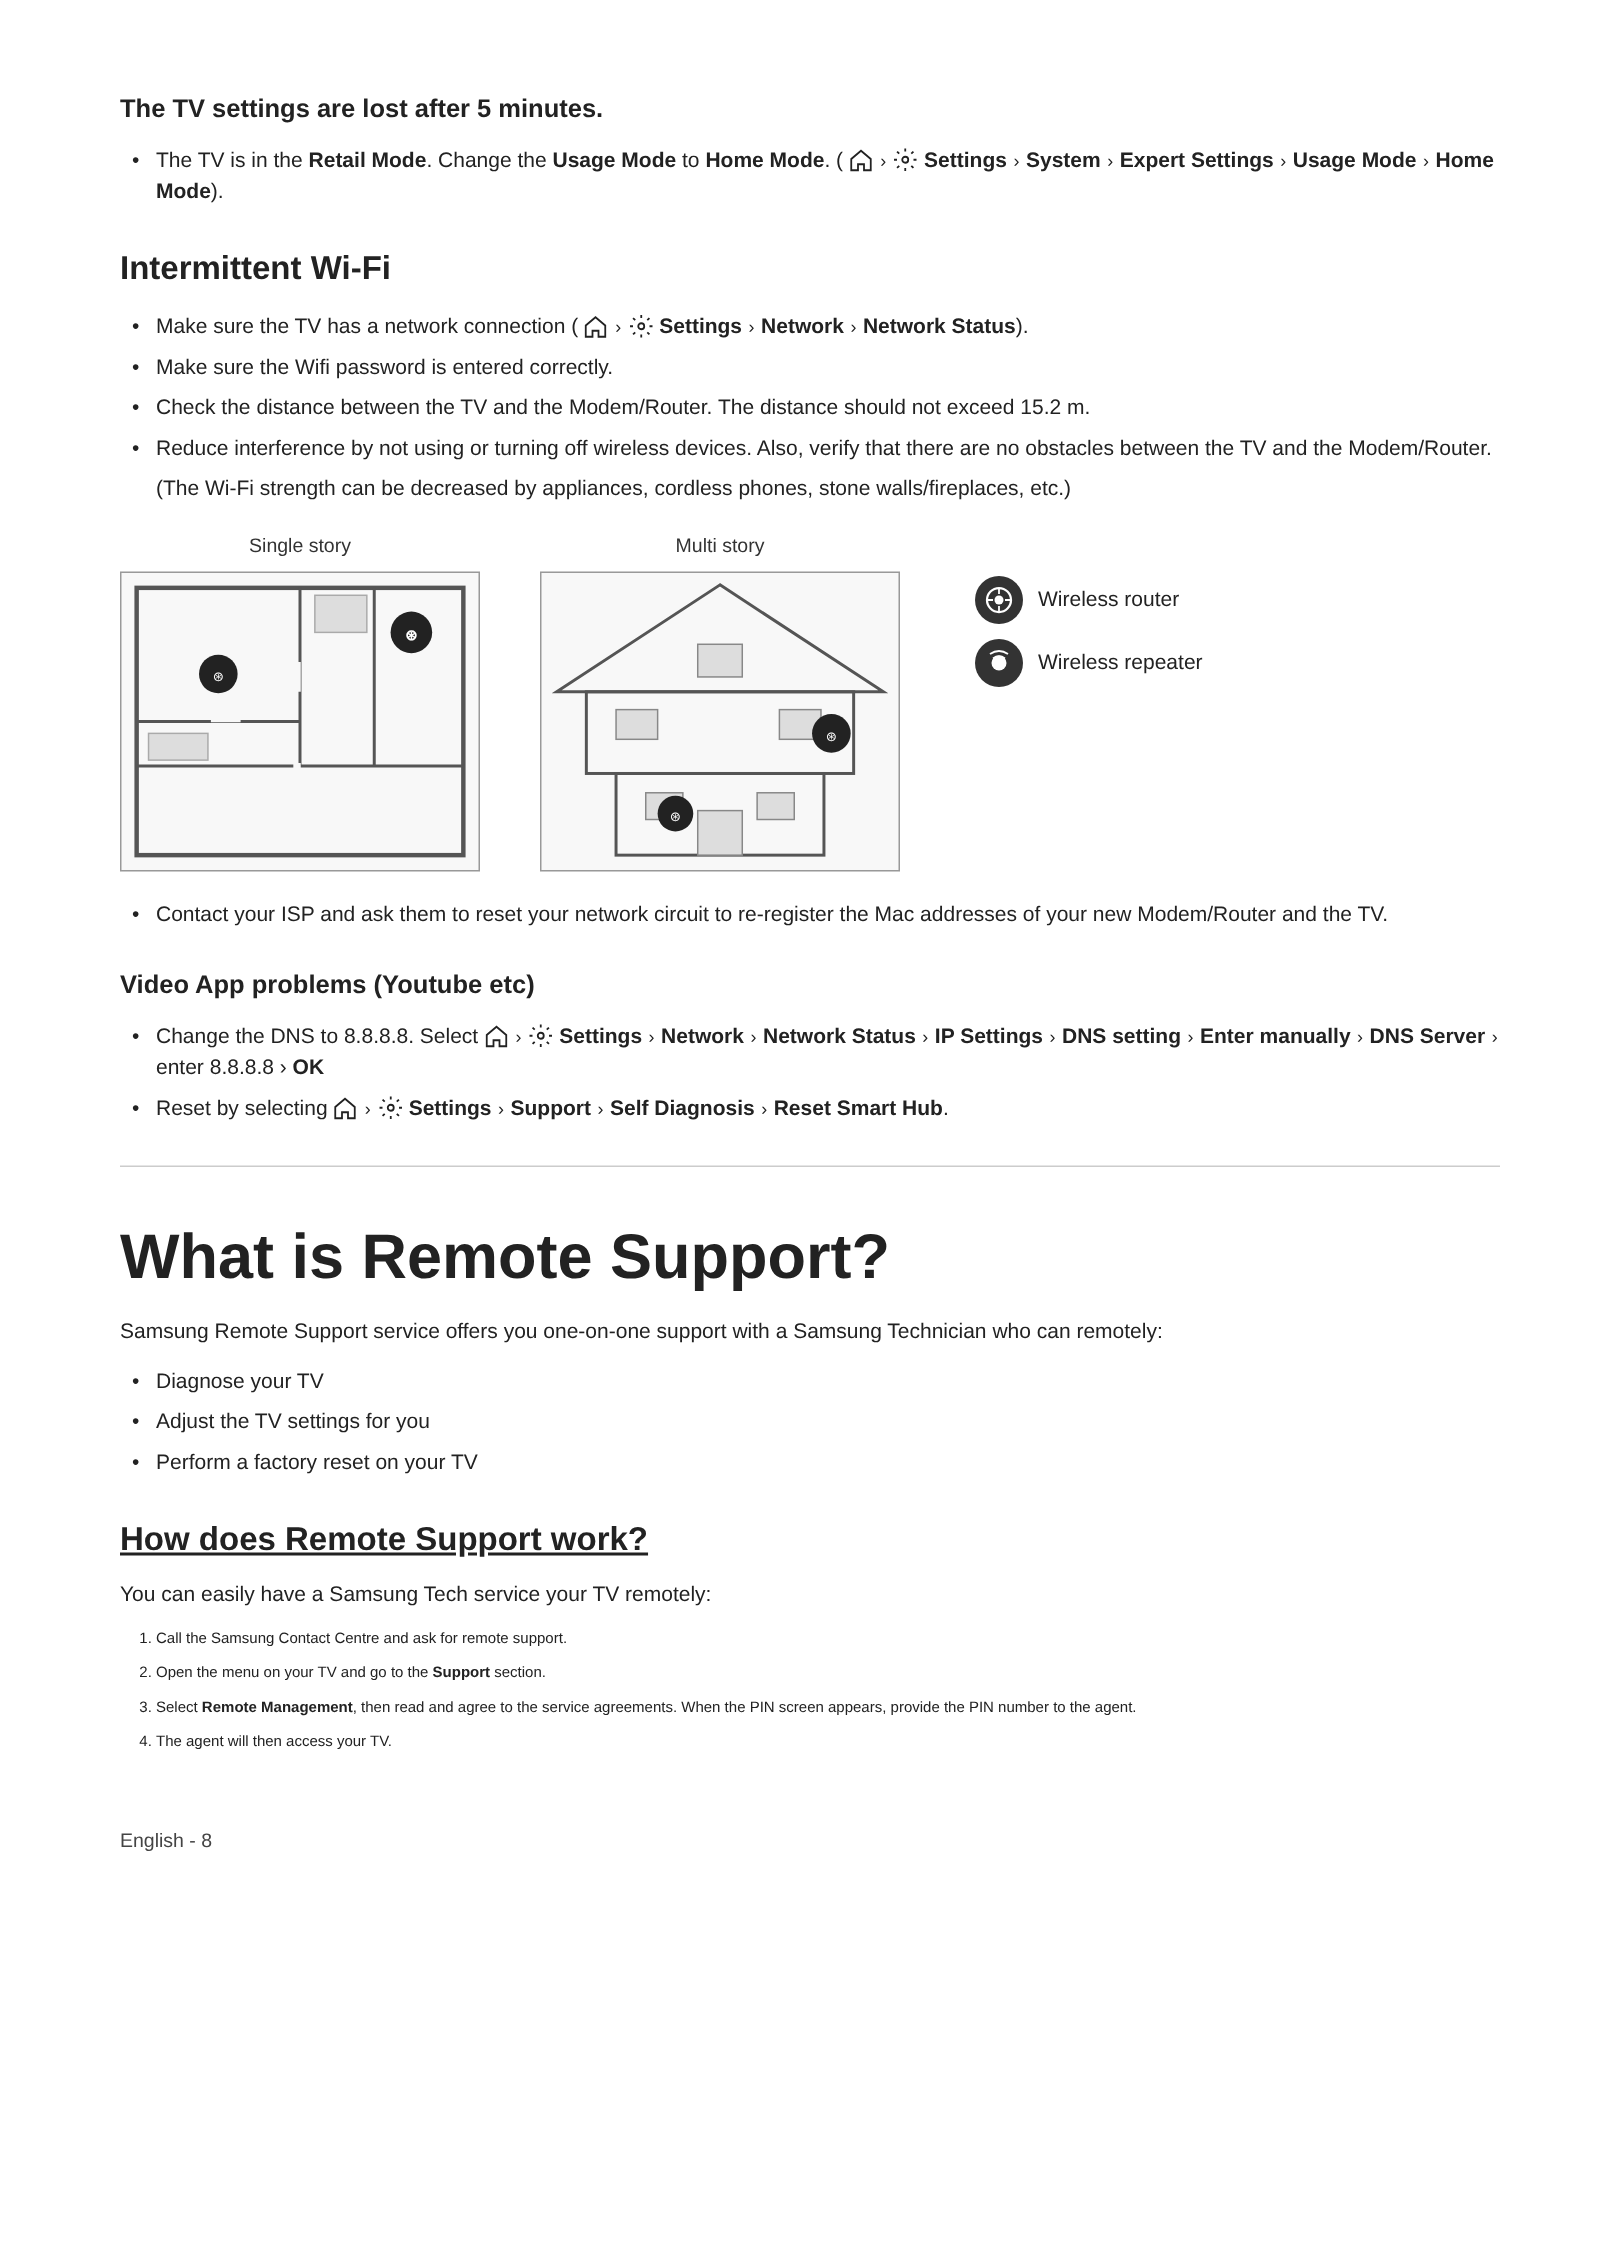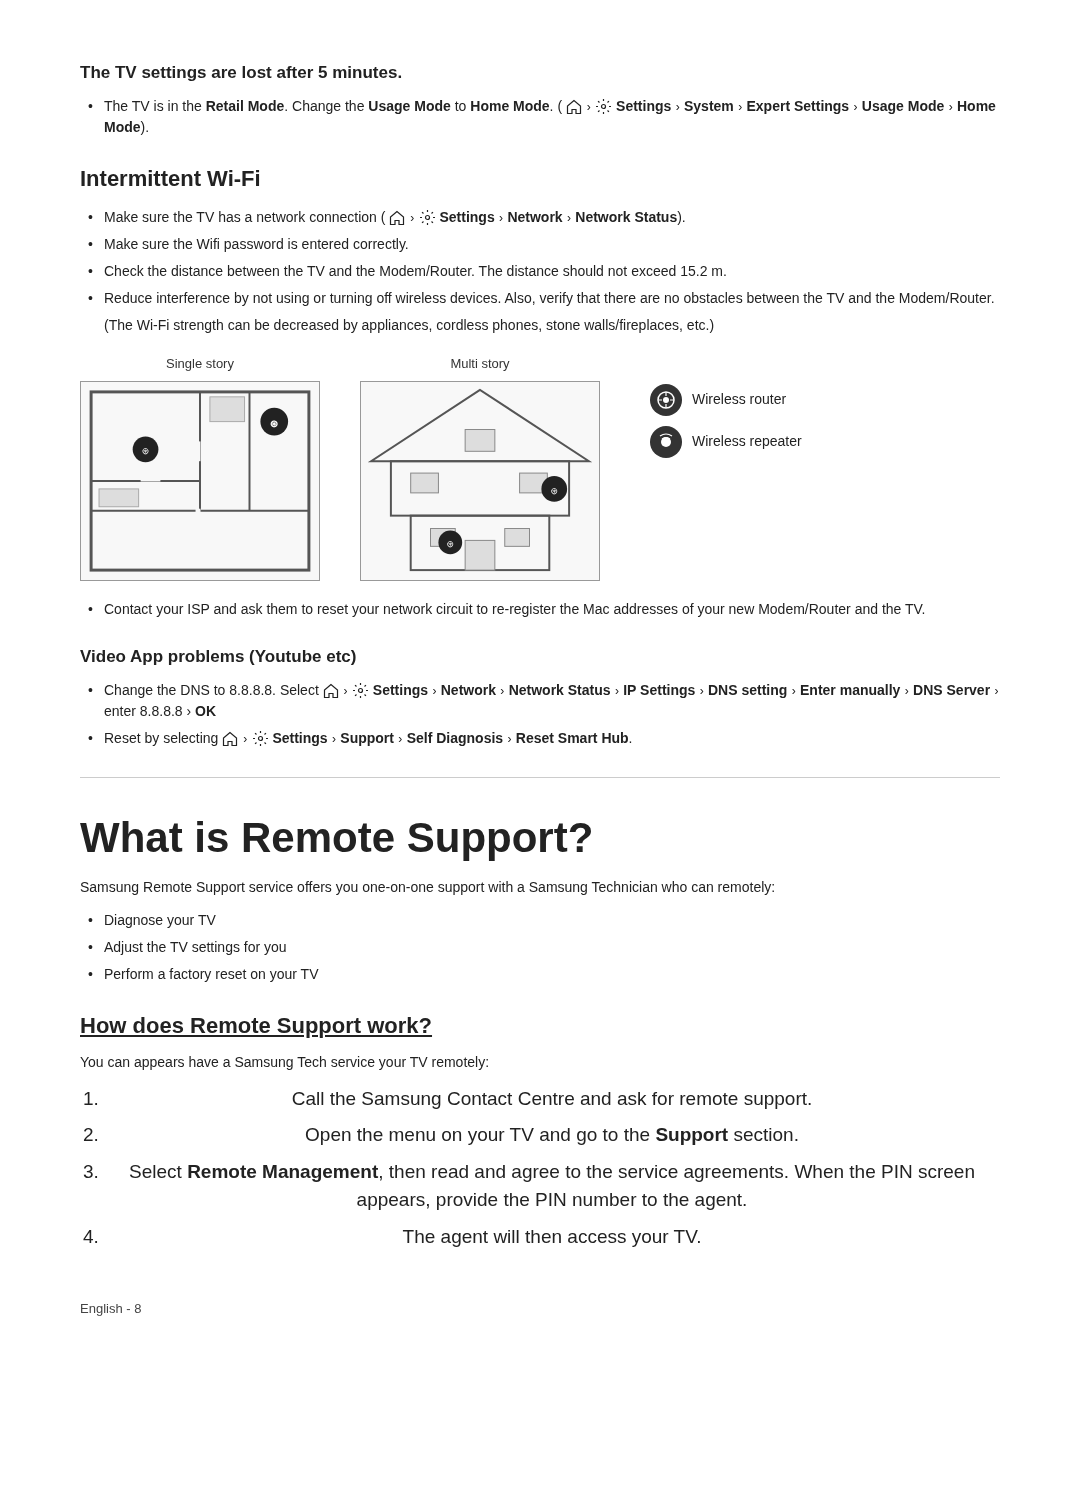--- a/index.html
+++ b/index.html
@@ -33,21 +33,21 @@
     .section-title-large-sub {
       font-size: 22px;
       font-weight: bold;
       margin-bottom: 10px;
       text-decoration: underline;
     }
     ul.bullets { list-style: none; padding-left: 8px; }
     ul.bullets li { position: relative; padding-left: 16px; margin-bottom: 6px; font-size: 14px; }
     ul.bullets li::before { content: '•'; position: absolute; left: 0; }
     ol.numbered { padding-left: 24px; margin-bottom: 0; }
-    ol.numbered li { margin-bottom: 8px; font-size: 19px; text-align: center; }
+    ol.numbered li { margin-bottom: 8px; font-size: 10px; }
     .bold { font-weight: bold; }
     .arrow { font-size: 12px; vertical-align: middle; margin: 0 1px; }
     .diagram-section {
       display: flex;
       align-items: flex-start;
       margin: 18px 0 18px 0;
       gap: 40px;
     }
     .diagram-block {
       display: flex;
@@ -260,21 +260,21 @@
   <p style="margin-bottom:12px;">Samsung Remote Support service offers you one-on-one support with a Samsung Technician who can remotely:</p>
   <ul class="bullets">
     <li>Diagnose your TV</li>
     <li>Adjust the TV settings for you</li>
     <li>Perform a factory reset on your TV</li>
   </ul>
 </div>
 
 <div class="section">
   <div class="section-title-large-sub">How does Remote Support work?</div>
-  <p style="margin-bottom:12px;">You can appears have a Samsung Tech service your TV remotely:</p>
+  <p style="margin-bottom:12px;">You can easily have a Samsung Tech service your TV remotely:</p>
   <ol class="numbered">
     <li>Call the Samsung Contact Centre and ask for remote support.</li>
     <li>
       <span>Open the menu on your TV and go to the </span><span class="bold">Support</span><span> section.</span>
     </li>
     <li>
       <span>Select </span><span class="bold">Remote Management</span><span>, then read and agree to the service agreements. When the PIN screen appears, provide the PIN number to the agent.</span>
     </li>
     <li>The agent will then access your TV.</li>
   </ol>

